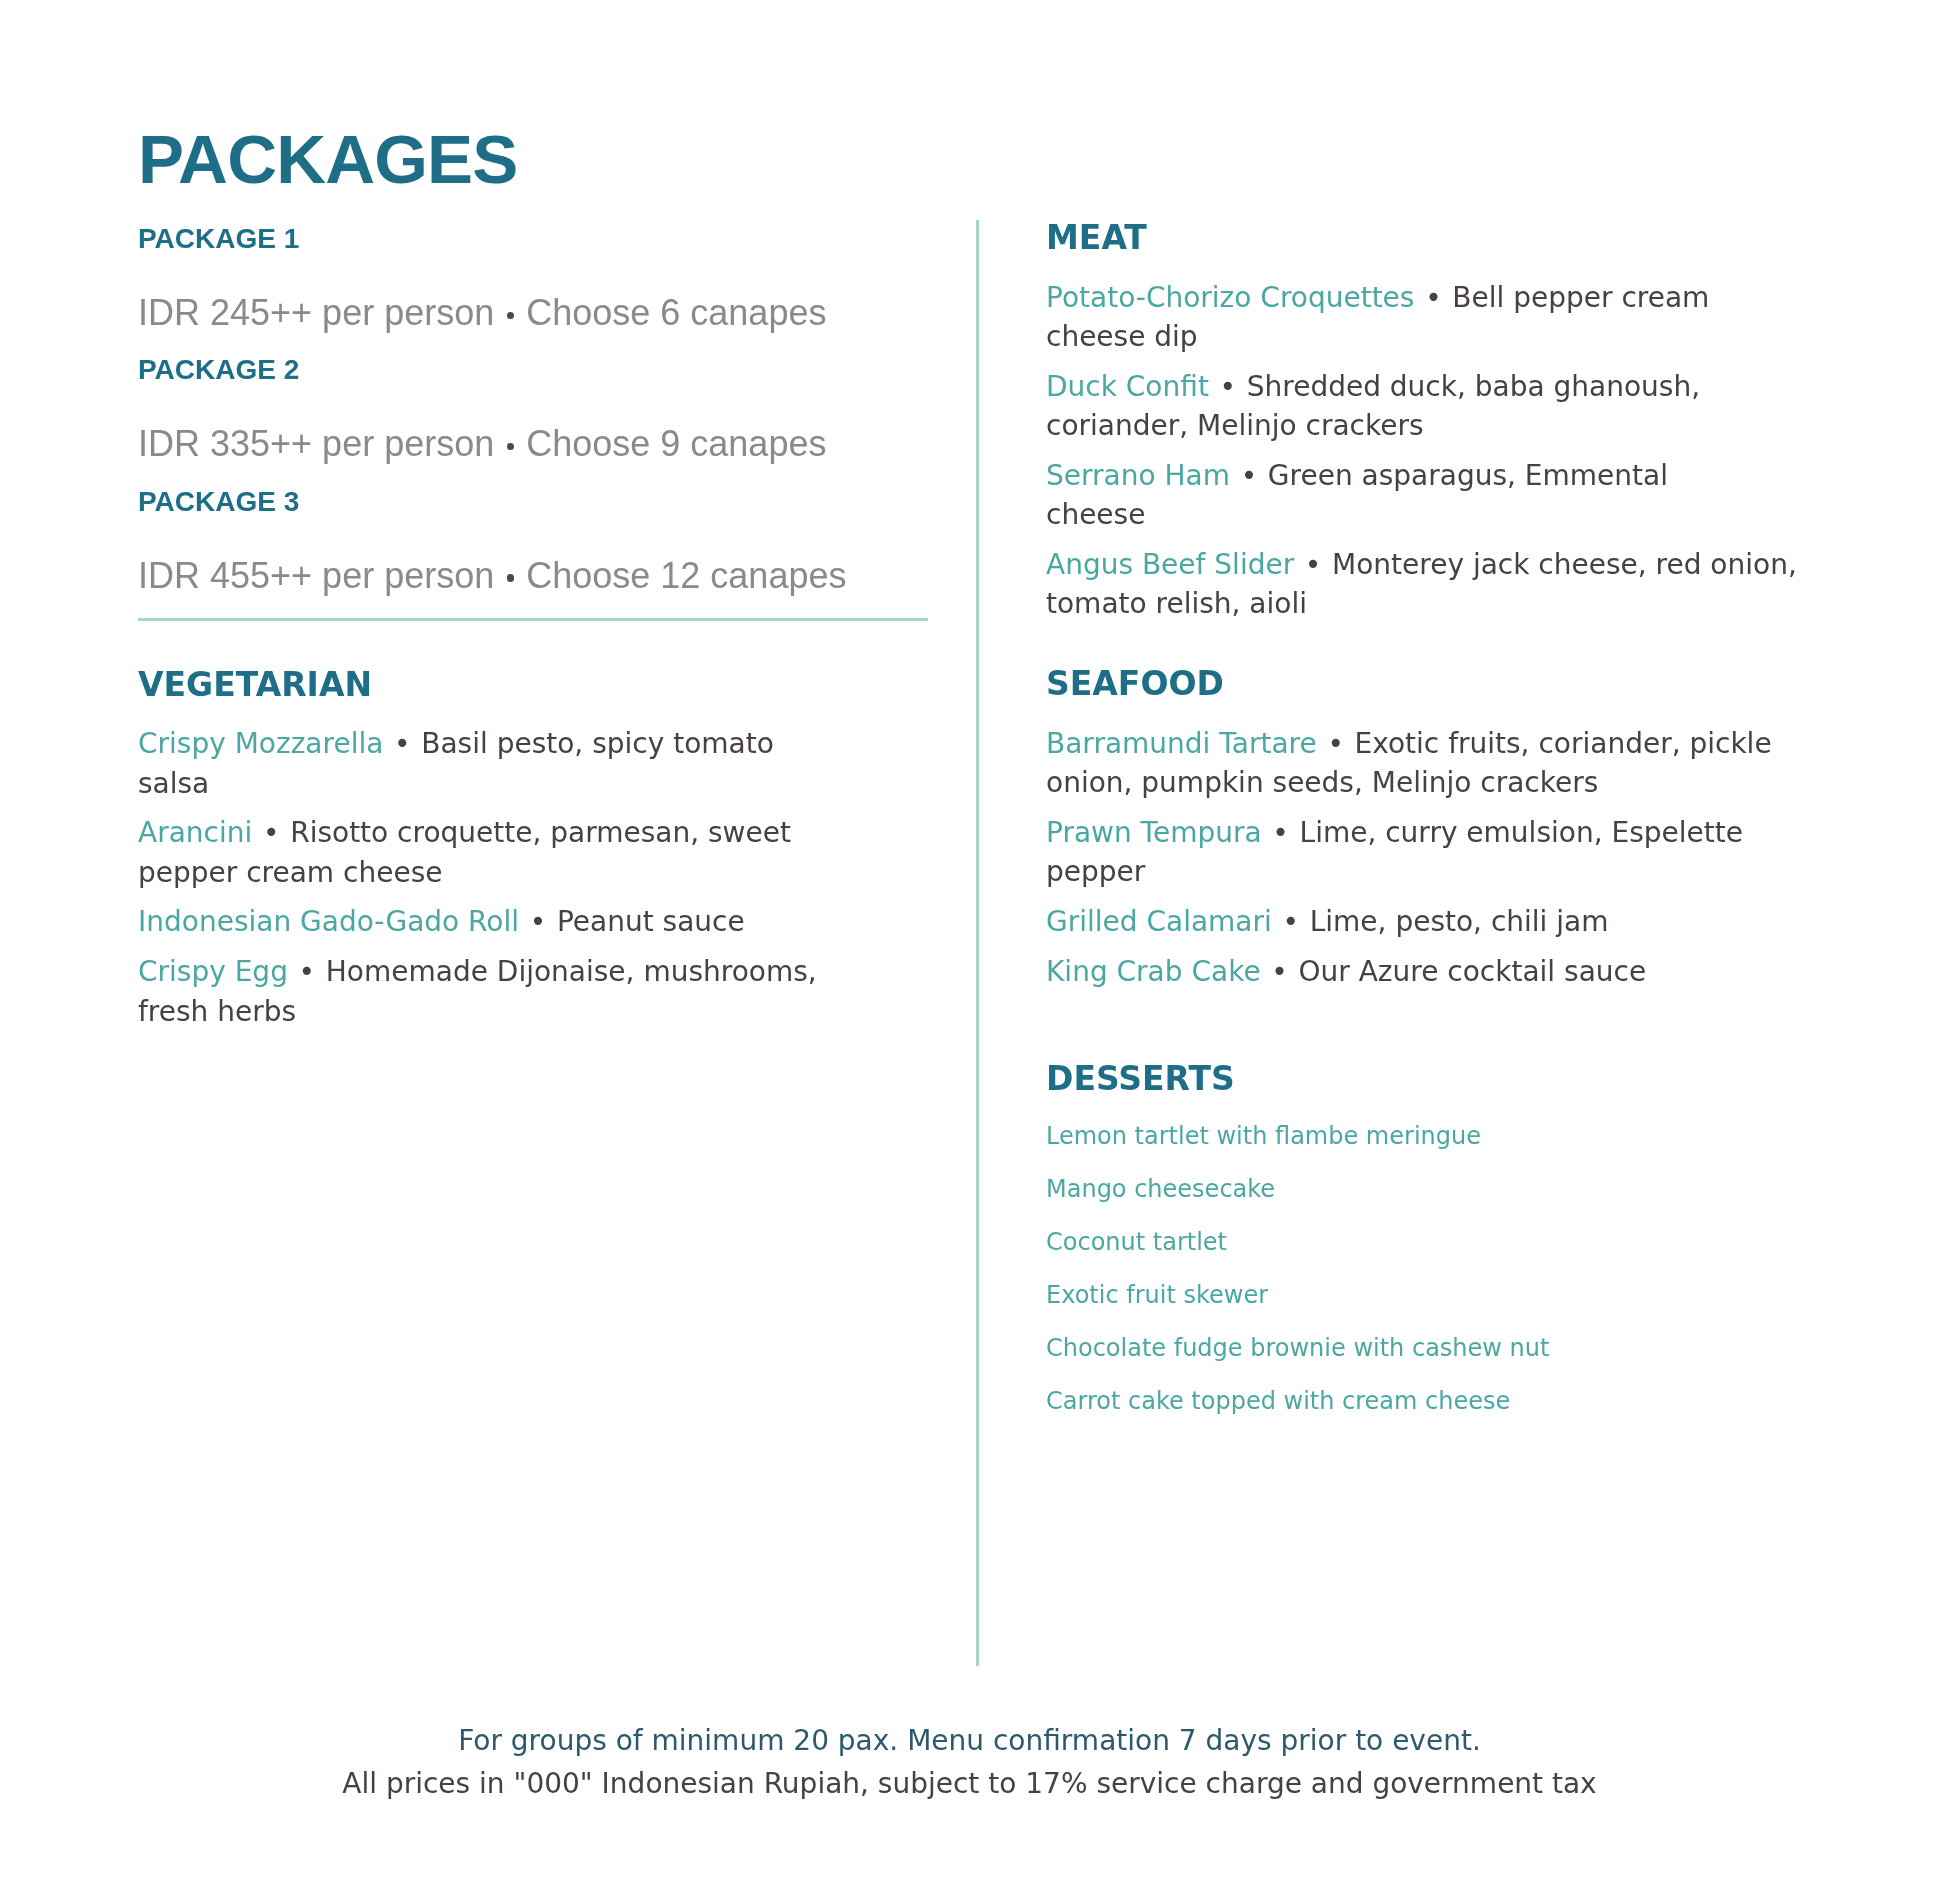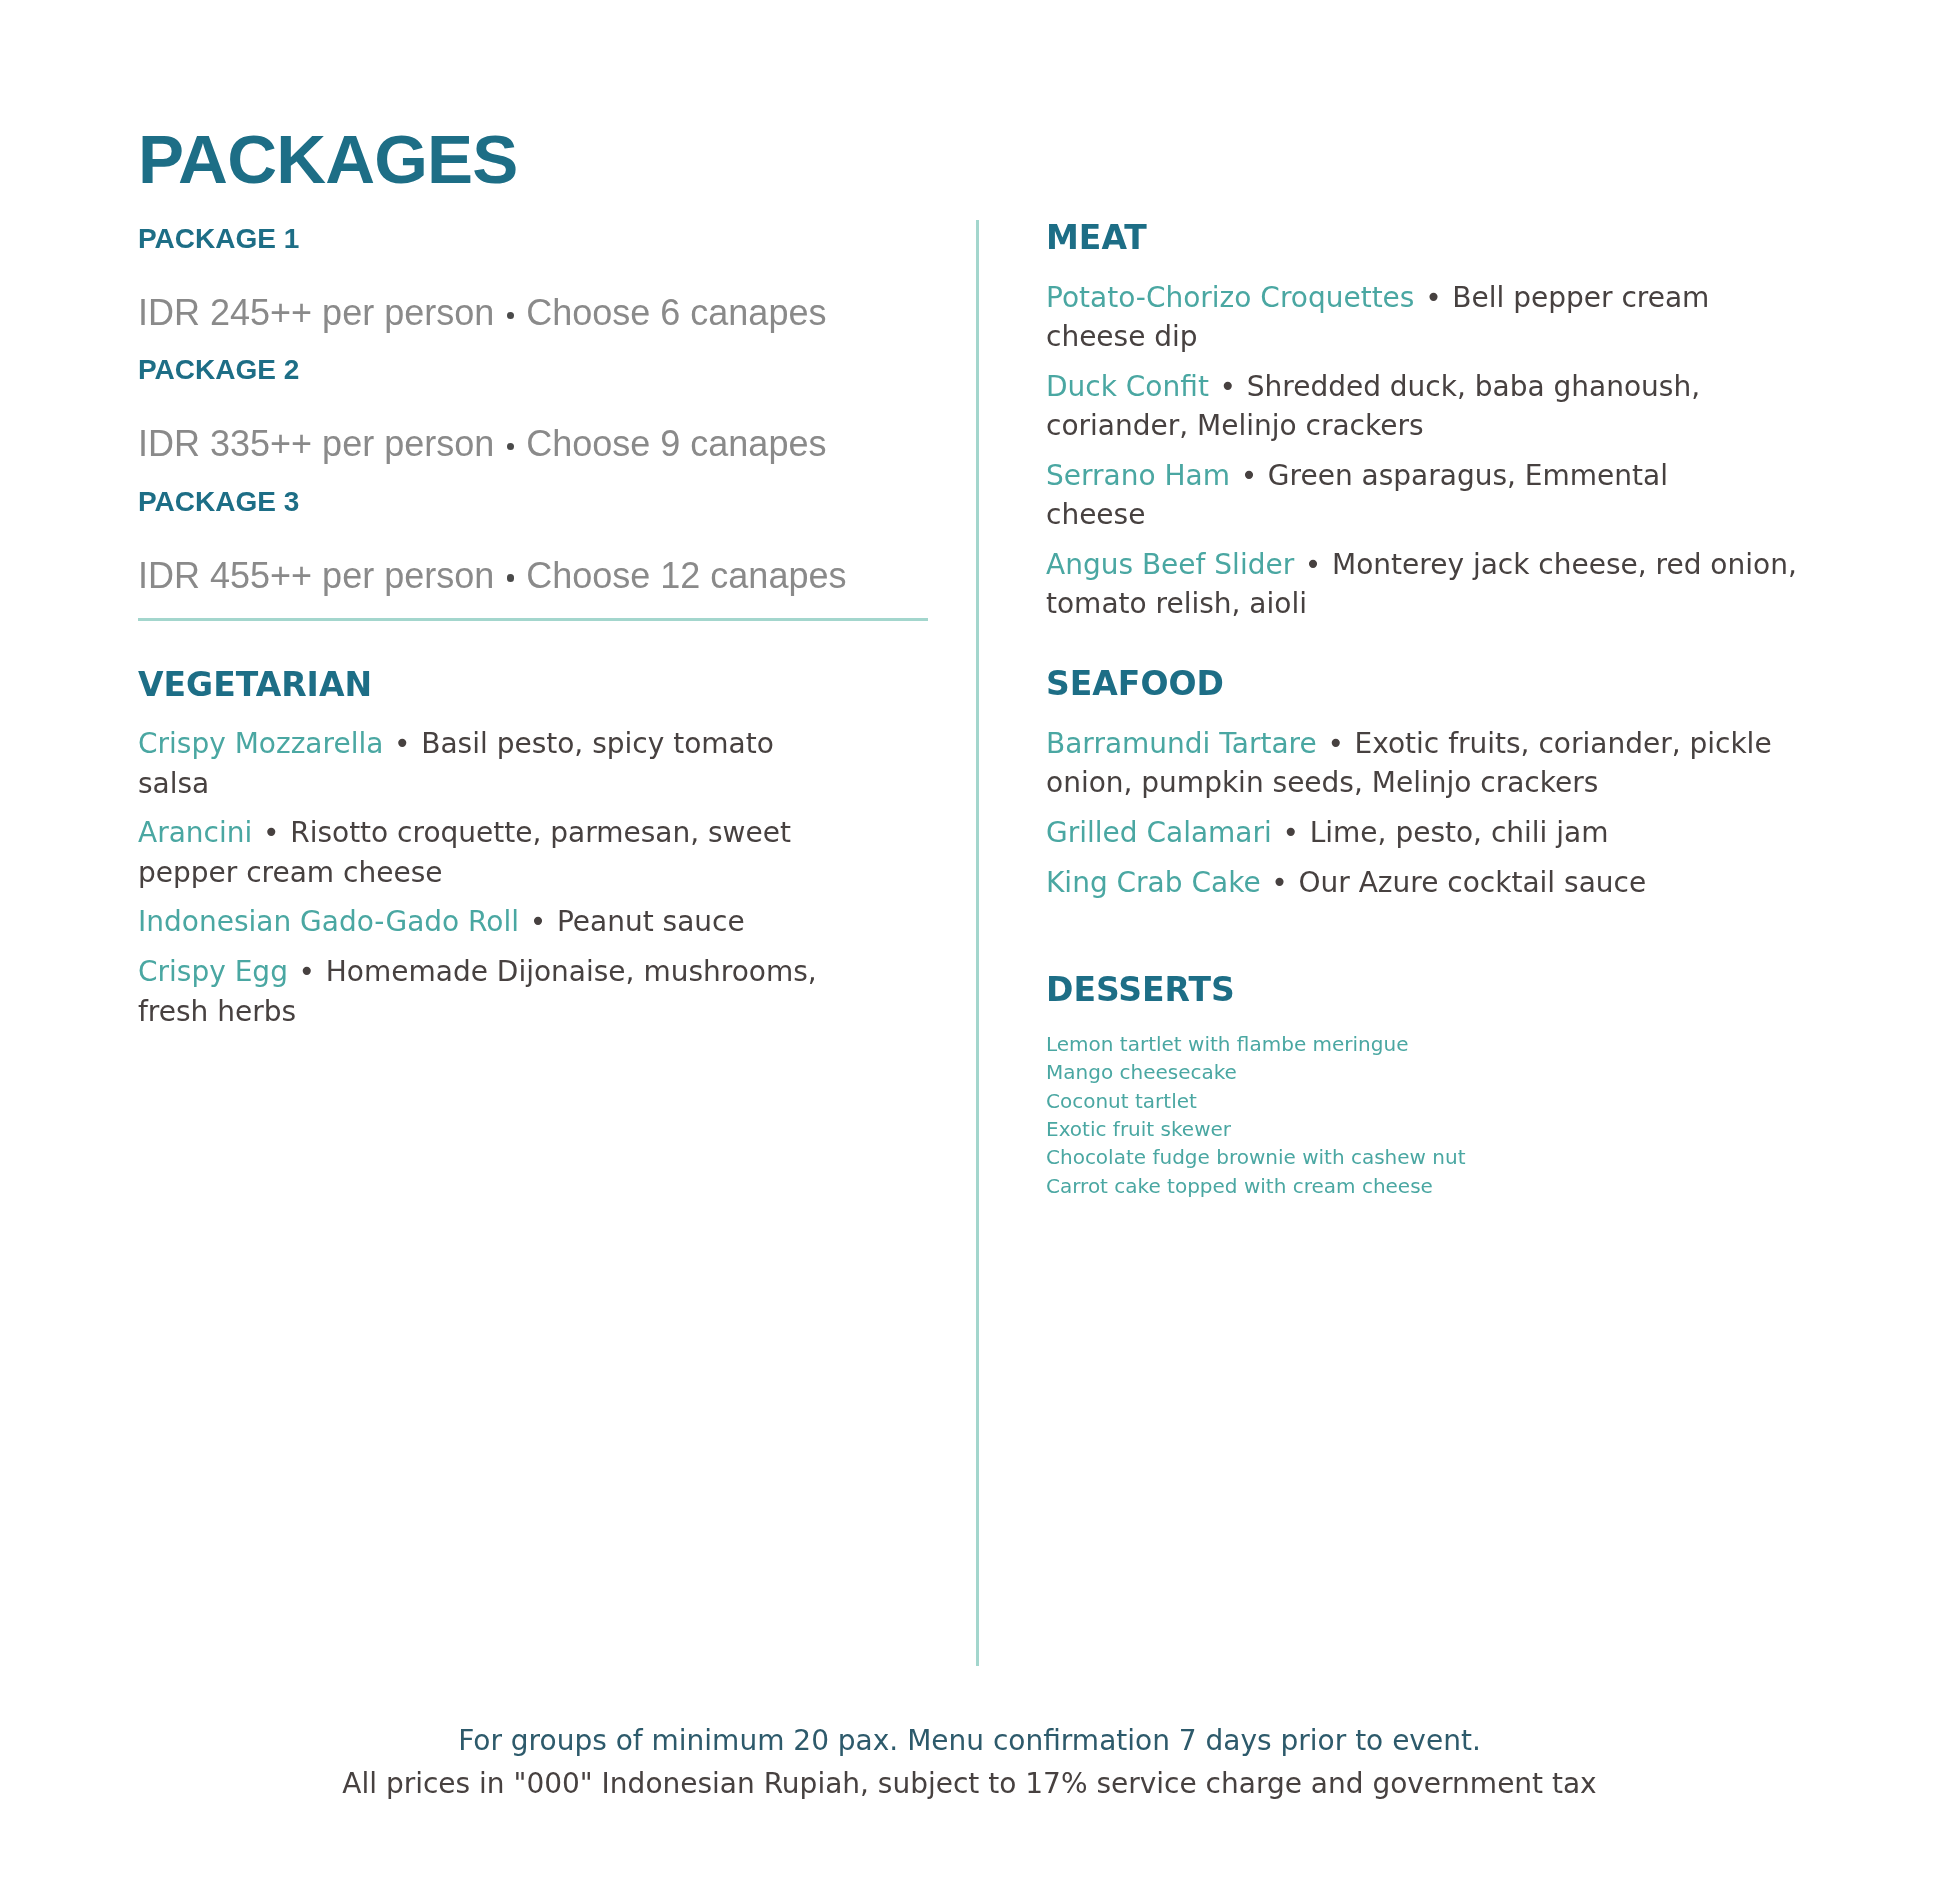--- a/index.html
+++ b/index.html
@@ -94,23 +94,24 @@
   .bullet::before{
     content:"\2022";
     color:var(--body-text);
     margin:0 10.7px;
   }
   .idesc{
     color:var(--body-text);
     white-space:pre-line;
   }
   .dessert-line{
-    font-size:20px;
+    font-size:24px;
     line-height:1.42;
     color:var(--item-teal);
+    margin-top:19px;
   }
   .v-divider{
     position:absolute;
     left:976px;
     top:220px;
     width:2.5px;
     height:1446px;
     background:var(--divider-teal);
   }
   .footer{
@@ -176,20 +177,22 @@
     <p class="item"><span class="iname">Serrano Ham</span><span class="bullet"></span><span class="idesc">Green asparagus, Emmental
 cheese</span></p>
     <p class="item"><span class="iname">Angus Beef Slider</span><span class="bullet"></span><span class="idesc">Monterey jack cheese, red onion,
 tomato relish, aioli</span></p>
   </div>
 
   <div>
     <h3 class="section-header mt-sec">SEAFOOD</h3>
     <p class="item"><span class="iname">Barramundi Tartare</span><span class="bullet"></span><span class="idesc">Exotic fruits, coriander, pickle
 onion, pumpkin seeds, Melinjo crackers</span></p>
+    <p class="item"><span class="iname">Prawn Tempura</span><span class="bullet"></span><span class="idesc">Lime, curry emulsion, Espelette
+pepper</span></p>
     <p class="item"><span class="iname">Grilled Calamari</span><span class="bullet"></span><span class="idesc">Lime, pesto, chili jam</span></p>
     <p class="item"><span class="iname">King Crab Cake</span><span class="bullet"></span><span class="idesc">Our Azure cocktail sauce</span></p>
   </div>
 
   <div>
     <h3 class="section-header mt-des">DESSERTS</h3>
     <p class="dessert-line">Lemon tartlet with flambe meringue</p>
     <p class="dessert-line">Mango cheesecake</p>
     <p class="dessert-line">Coconut tartlet</p>
     <p class="dessert-line">Exotic fruit skewer</p>

